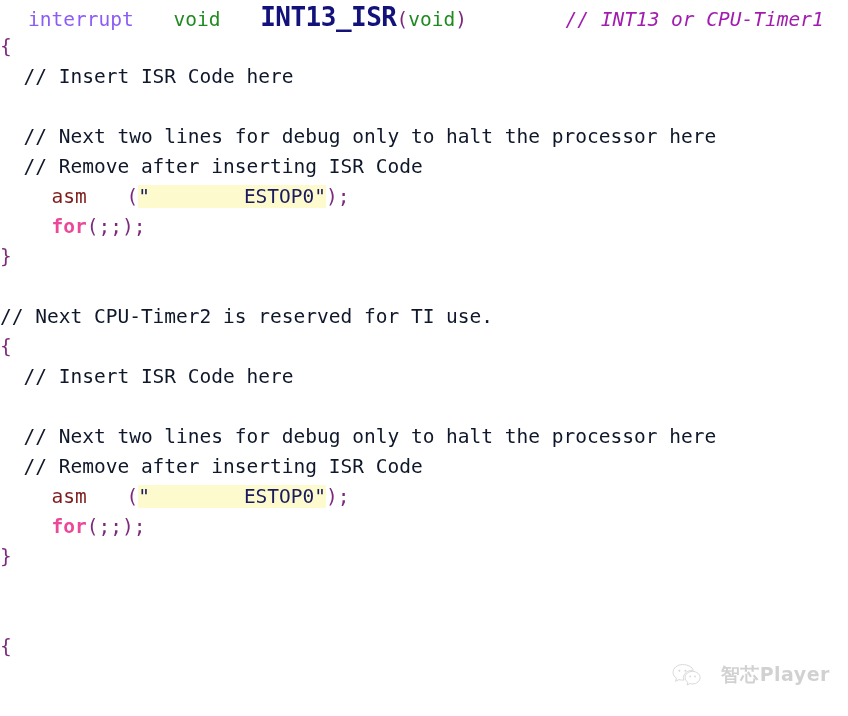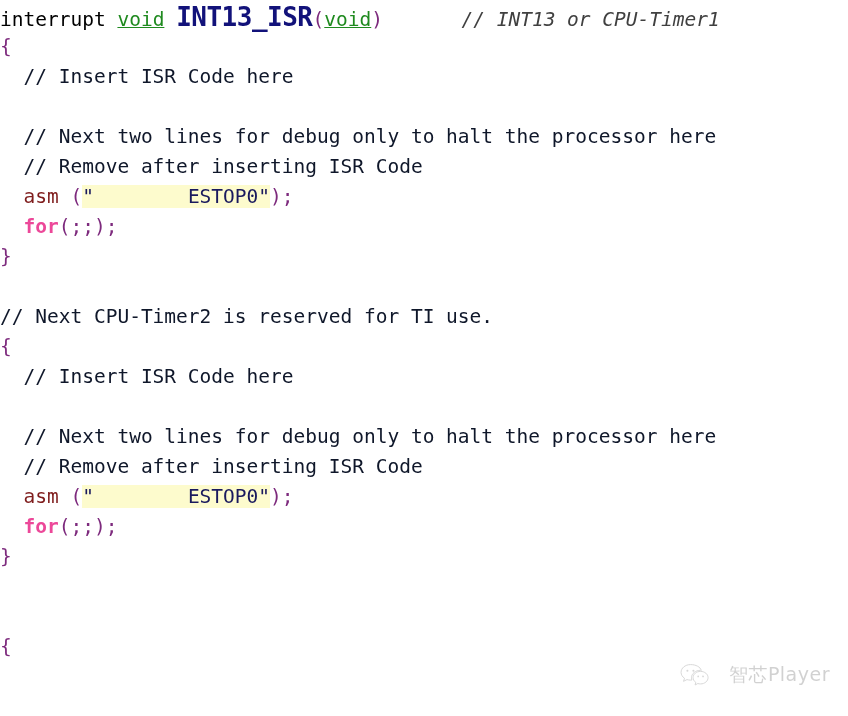--- a/index.html
+++ b/index.html
@@ -27,28 +27,28 @@
   .line {
     height: 30px;
     line-height: 30px;
     white-space: pre;
     font-size: 19.5px;
     letter-spacing: 0px;
     color: #000000;
   }
 
   
-  .kw-black   { color: #000000; }
-  .kw-void    { color: #1f8a1f; text-decoration: underline; }
+  .kw-black   { color: #8b5cf6; margin-left: 28px; }
+  .kw-void    { color: #1f8a1f; }
   .kw-asm     { color: #7f1d1d; }
   .kw-for     { color: #ec4899; font-weight: bold; }
   .punc       { color: #7d2a7d; }
   .brace      { color: #7d2a7d; }
   .comment    { color: #0f172a; }
-  .comment-it { color: #404040; font-style: italic; margin-left: 8px; }
+  .comment-it { color: #a21caf; font-style: italic; }
 
   
   .fname {
     color: #12127a;
     font-weight: bold;
     font-size: 26px;
     letter-spacing: -0.5px;
     vertical-align: baseline;
     margin-top: 12px;
   }
@@ -62,20 +62,21 @@
   
   #watermark {
     position: absolute;
     right: 18px;
     bottom: 28px;
     display: flex;
     align-items: center;
     gap: 19px;
     opacity: 0.40;
     pointer-events: none;
+    font-weight: bold;
   }
   #watermark .wm-text {
     font-family: "DejaVu Sans", "Liberation Sans", sans-serif;
     font-size: 19px;
     color: #8f8f8f;
     letter-spacing: 0.5px;
     white-space: nowrap;
   }
   #watermark .wm-icon {
     width: 30px;

